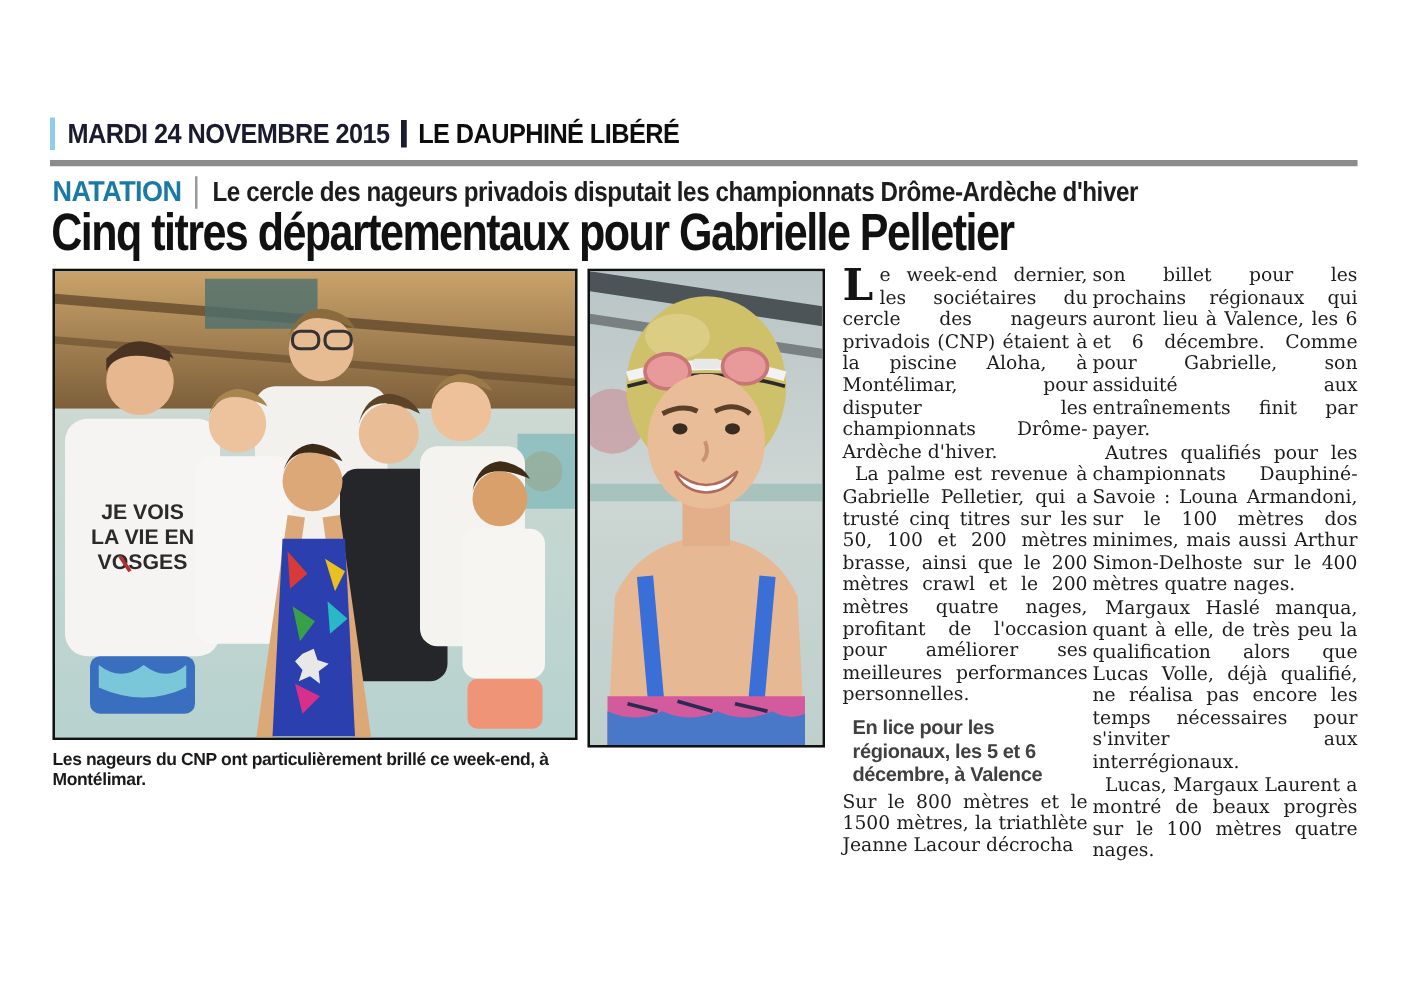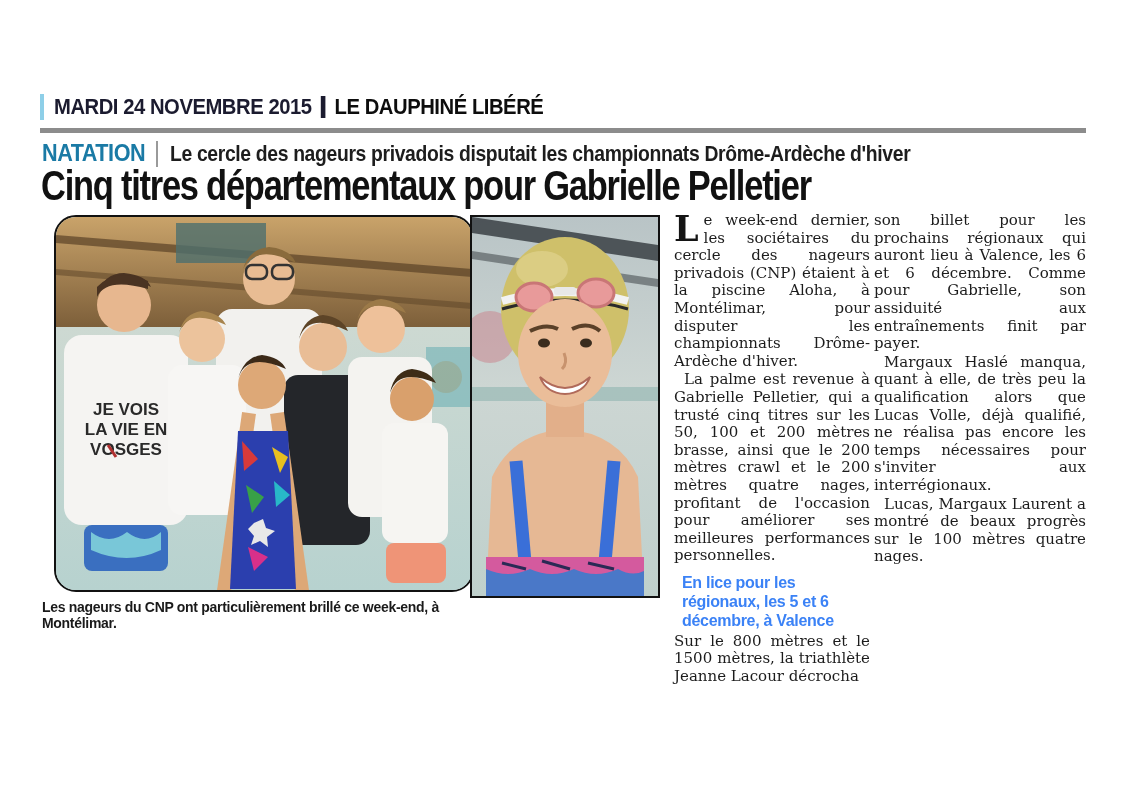--- a/index.html
+++ b/index.html
@@ -28,34 +28,34 @@
   .kicker-row{position:absolute;left:42px;top:139px;display:flex;align-items:flex-end;height:28px;}
   .section-label{font-family:"Liberation Sans",sans-serif;font-weight:bold;font-size:23px;letter-spacing:-0.5px;color:var(--section-blue,#1a7aa5);transform:scaleX(0.94);transform-origin:0 50%;white-space:nowrap;}
   .kicker-sep{width:2px;height:26px;background:#9a9a9a;margin:0 12px 0 4px;flex:0 0 auto;}
   .kicker-text{font-family:"Liberation Sans",sans-serif;font-weight:bold;font-size:22px;letter-spacing:-0.4px;color:#1d1d1d;transform:scaleX(0.88);transform-origin:0 50%;white-space:nowrap;}
 
   
   .headline{position:absolute;left:41px;top:162px;font-family:"Liberation Sans",sans-serif;font-weight:bold;font-size:42px;letter-spacing:-1.5px;color:#111111;transform:scaleX(0.82);transform-origin:0 0;white-space:nowrap;}
 
   
   .photo{position:absolute;border:2px solid #111;overflow:hidden;background:#cfe0df;}
-  .photo-left{left:54px;top:215px;width:420px;height:377px;border-radius:22px;}
+  .photo-left{left:42px;top:215px;width:420px;height:377px;}
   .photo-right{left:470px;top:215px;width:190px;height:383px;}
   .photo svg{display:block;}
 
   .caption{position:absolute;left:42px;top:599px;width:460px;font-family:"Liberation Sans",sans-serif;font-weight:bold;font-size:14px;letter-spacing:-0.3px;color:#1a1a1a;}
 
   
   .col{position:absolute;top:212px;font-size:15px;line-height:17.6px;text-align:justify;color:#1c1c1c;}
   .col-1{left:674px;width:196px;}
   .col-2{left:874px;width:212px;}
   .col p{margin:0 0 1px 0;}
   .col p.indent{text-indent:10px;}
   .dropcap{float:left;font-weight:bold;font-size:35px;line-height:30px;padding:2px 5px 0 0;color:#141414;}
-  .subhead{font-family:"Liberation Sans",sans-serif;font-weight:bold;font-size:16px;line-height:19px;text-align:left;letter-spacing:-0.3px;color:#3b82f6;margin:8px 0 3px 0;padding-left:8px;}
+  .subhead{font-family:"Liberation Sans",sans-serif;font-weight:bold;font-size:16px;line-height:19px;text-align:left;letter-spacing:-0.3px;color:#404040;margin:8px 0 3px 0;padding-left:8px;}
 </style>
 </head>
 <body>
 
 <div class="page">
 
   <header class="masthead">
     <span class="accent-bar"></span>
     <span class="mast-text">
       <span class="mast-date">MARDI 24 NOVEMBRE 2015</span>
@@ -212,17 +212,18 @@
 
   <div class="col col-1">
     <p><span class="dropcap">L</span><span>e week-end dernier, les sociétaires du cercle des nageurs privadois (CNP) étaient à la piscine Aloha, à Montélimar, pour disputer les championnats Drôme-Ardèche d'hiver.</span></p>
     <p class="indent">La palme est revenue à Gabrielle Pelletier, qui a trusté cinq titres sur les 50, 100 et 200 mètres brasse, ainsi que le 200 mètres crawl et le 200 mètres quatre nages, profitant de l'occasion pour améliorer ses meilleures performances personnelles.</p>
     <h2 class="subhead">En lice pour les régionaux, les 5 et 6 décembre, à Valence</h2>
     <p>Sur le 800 mètres et le 1500 mètres, la triathlète Jeanne Lacour décrocha</p>
   </div>
 
   <div class="col col-2">
     <p>son billet pour les prochains régionaux qui auront lieu à Valence, les 6 et 6 décembre. Comme pour Gabrielle, son assiduité aux entraînements finit par payer.</p>
+    <p class="indent">Autres qualifiés pour les championnats Dauphiné-Savoie : Louna Armandoni, sur le 100 mètres dos minimes, mais aussi Arthur Simon-Delhoste sur le 400 mètres quatre nages.</p>
     <p class="indent">Margaux Haslé manqua, quant à elle, de très peu la qualification alors que Lucas Volle, déjà qualifié, ne réalisa pas encore les temps nécessaires pour s'inviter aux interrégionaux.</p>
     <p class="indent">Lucas, Margaux Laurent a montré de beaux progrès sur le 100 mètres quatre nages.</p>
   </div>
 
 </div>
 
 </body></html>

